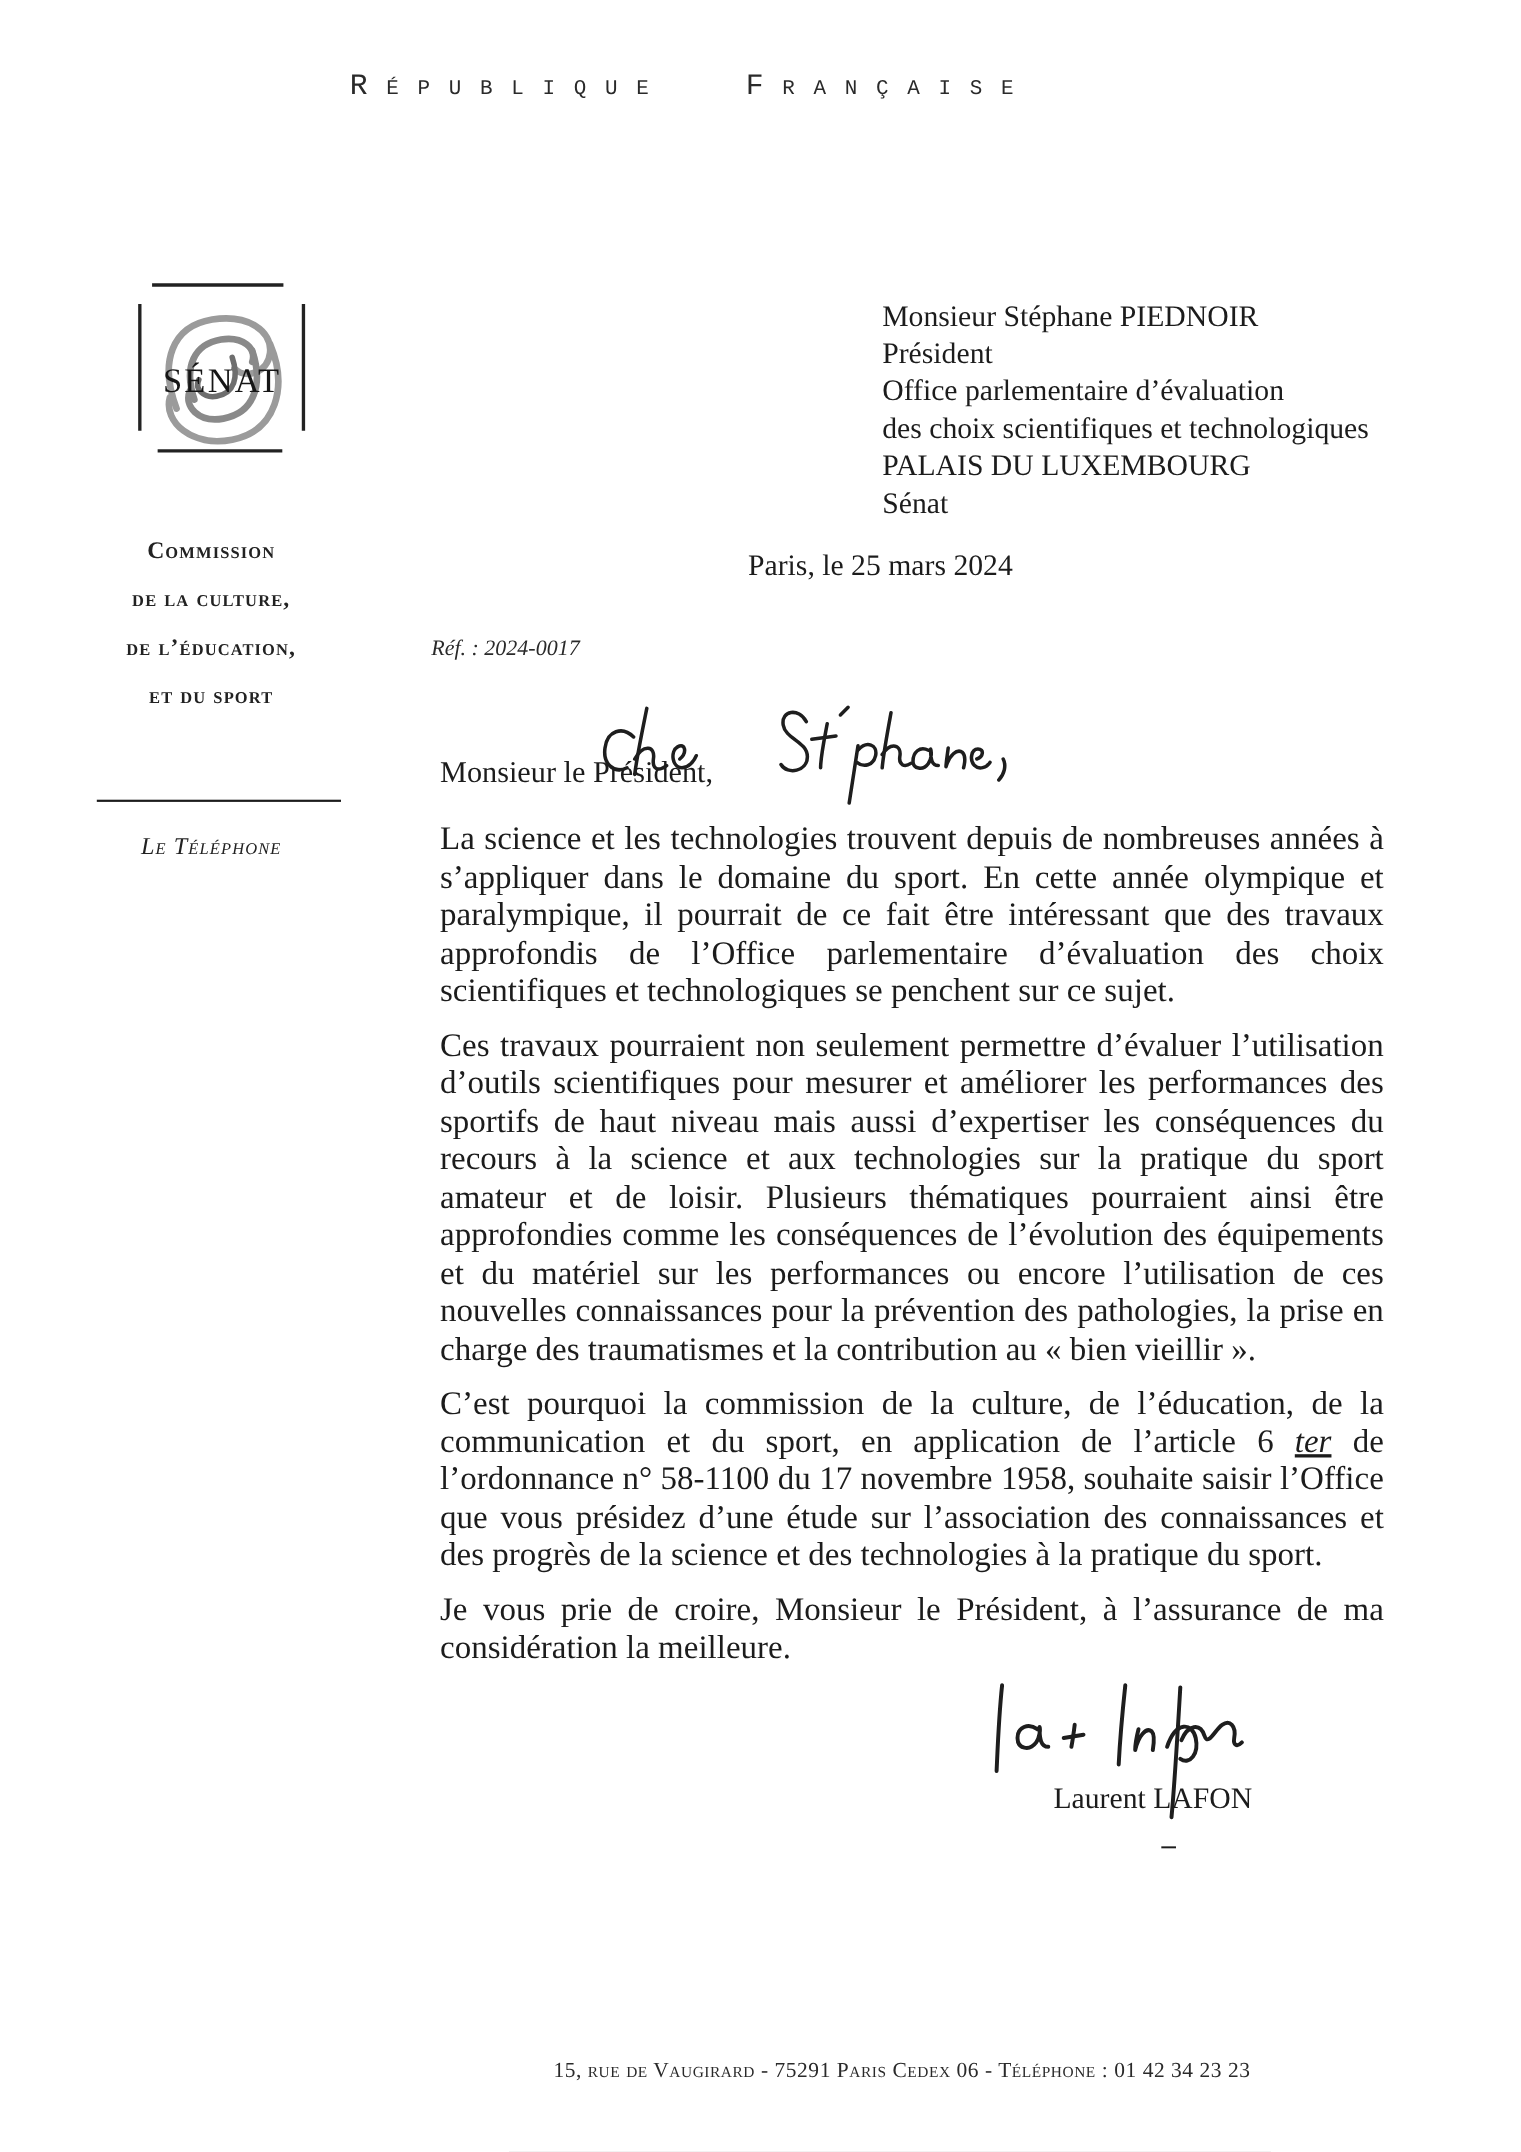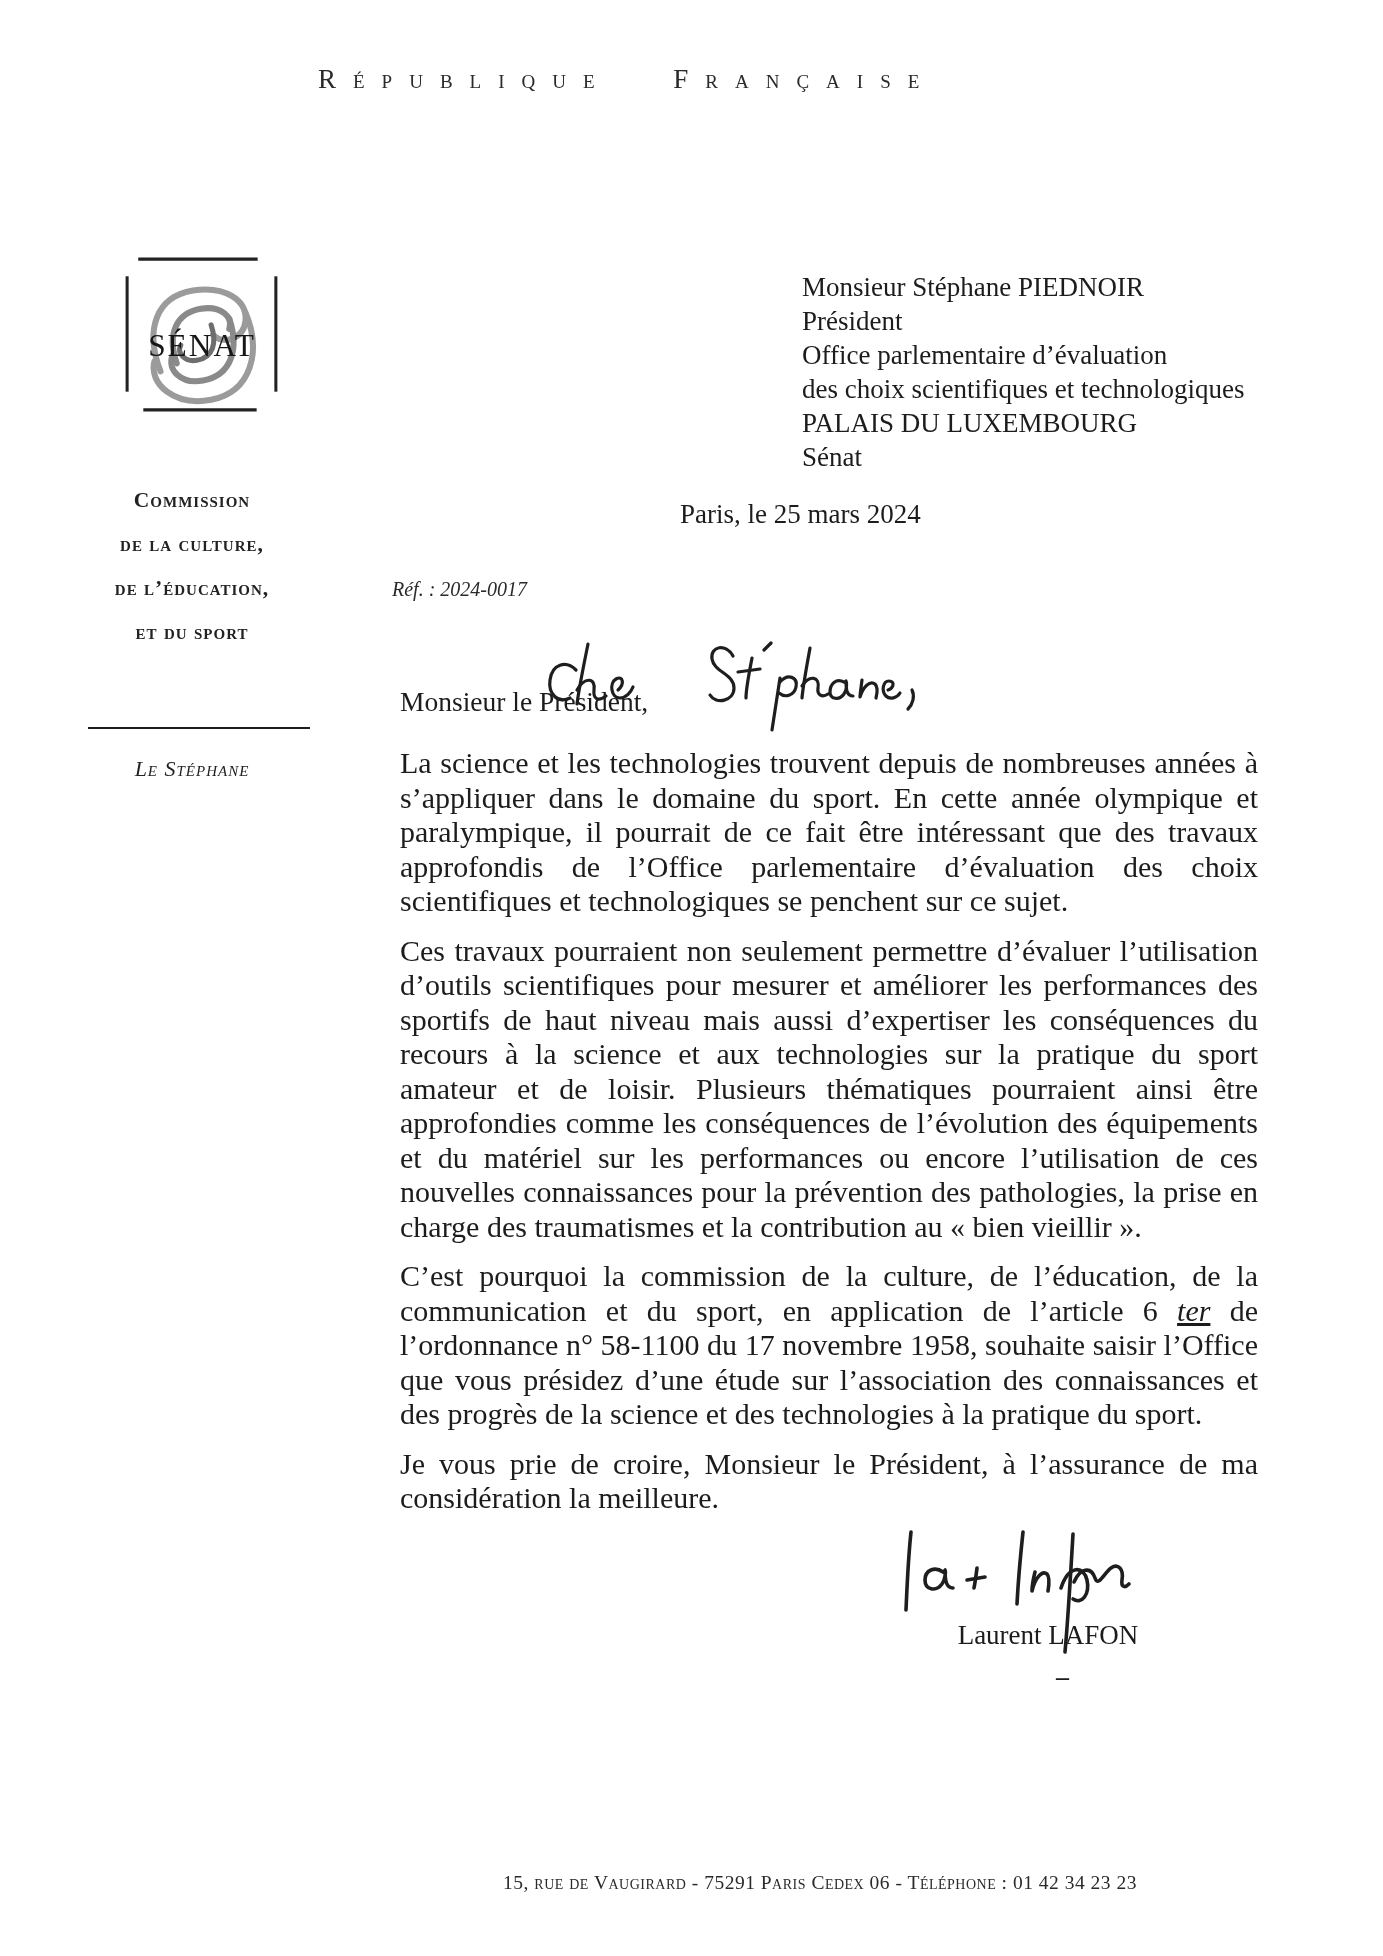--- a/index.html
+++ b/index.html
@@ -4,21 +4,21 @@
 <style>
   html,body{margin:0;padding:0;background:#e8e8e8;}
   .page{
     position:relative;width:1383px;height:1956px;background:#ffffff;
     margin:0 auto;font-family:"Liberation Serif",serif;color:#1c1c1c;
     overflow:hidden;
   }
   .abs{position:absolute;}
   .masthead{
     left:318px;top:64px;font-size:27px;font-variant:small-caps;
-    letter-spacing:17px;word-spacing:38px;white-space:nowrap;color:#2a2a2a;
+    letter-spacing:17px;word-spacing:38px;white-space:nowrap;color:#2a2a2a;font-family:Liberation Mono, monospace;
   }
   .logo-wrap{left:124px;top:250px;width:156px;height:170px;}
   .commission{
     left:58px;top:478px;width:268px;text-align:center;
     font-variant:small-caps;font-size:21.5px;line-height:44px;color:#222;font-weight:bold;
   }
   .commission .cl{letter-spacing:1px;}
   .sep-rule{left:88px;top:727px;width:222px;height:2px;background:#1c1c1c;}
   .role{
     left:58px;top:756px;width:268px;text-align:center;
@@ -65,21 +65,21 @@
 
   <div class="abs commission">
     <div class="cl">Commission</div>
     <div class="cl">de la culture,</div>
     <div class="cl">de l’éducation,</div>
     <div class="cl">et du sport</div>
   </div>
 
   <div class="abs sep-rule"></div>
 
-  <div class="abs role">Le Stéphane</div>
+  <div class="abs role">Le Téléphone</div>
 
   <div class="abs recipient">
     <div>Monsieur Stéphane PIEDNOIR</div>
     <div>Président</div>
     <div>Office parlementaire d’évaluation</div>
     <div>des choix scientifiques et technologiques</div>
     <div>PALAIS DU LUXEMBOURG</div>
     <div>Sénat</div>
   </div>
 

